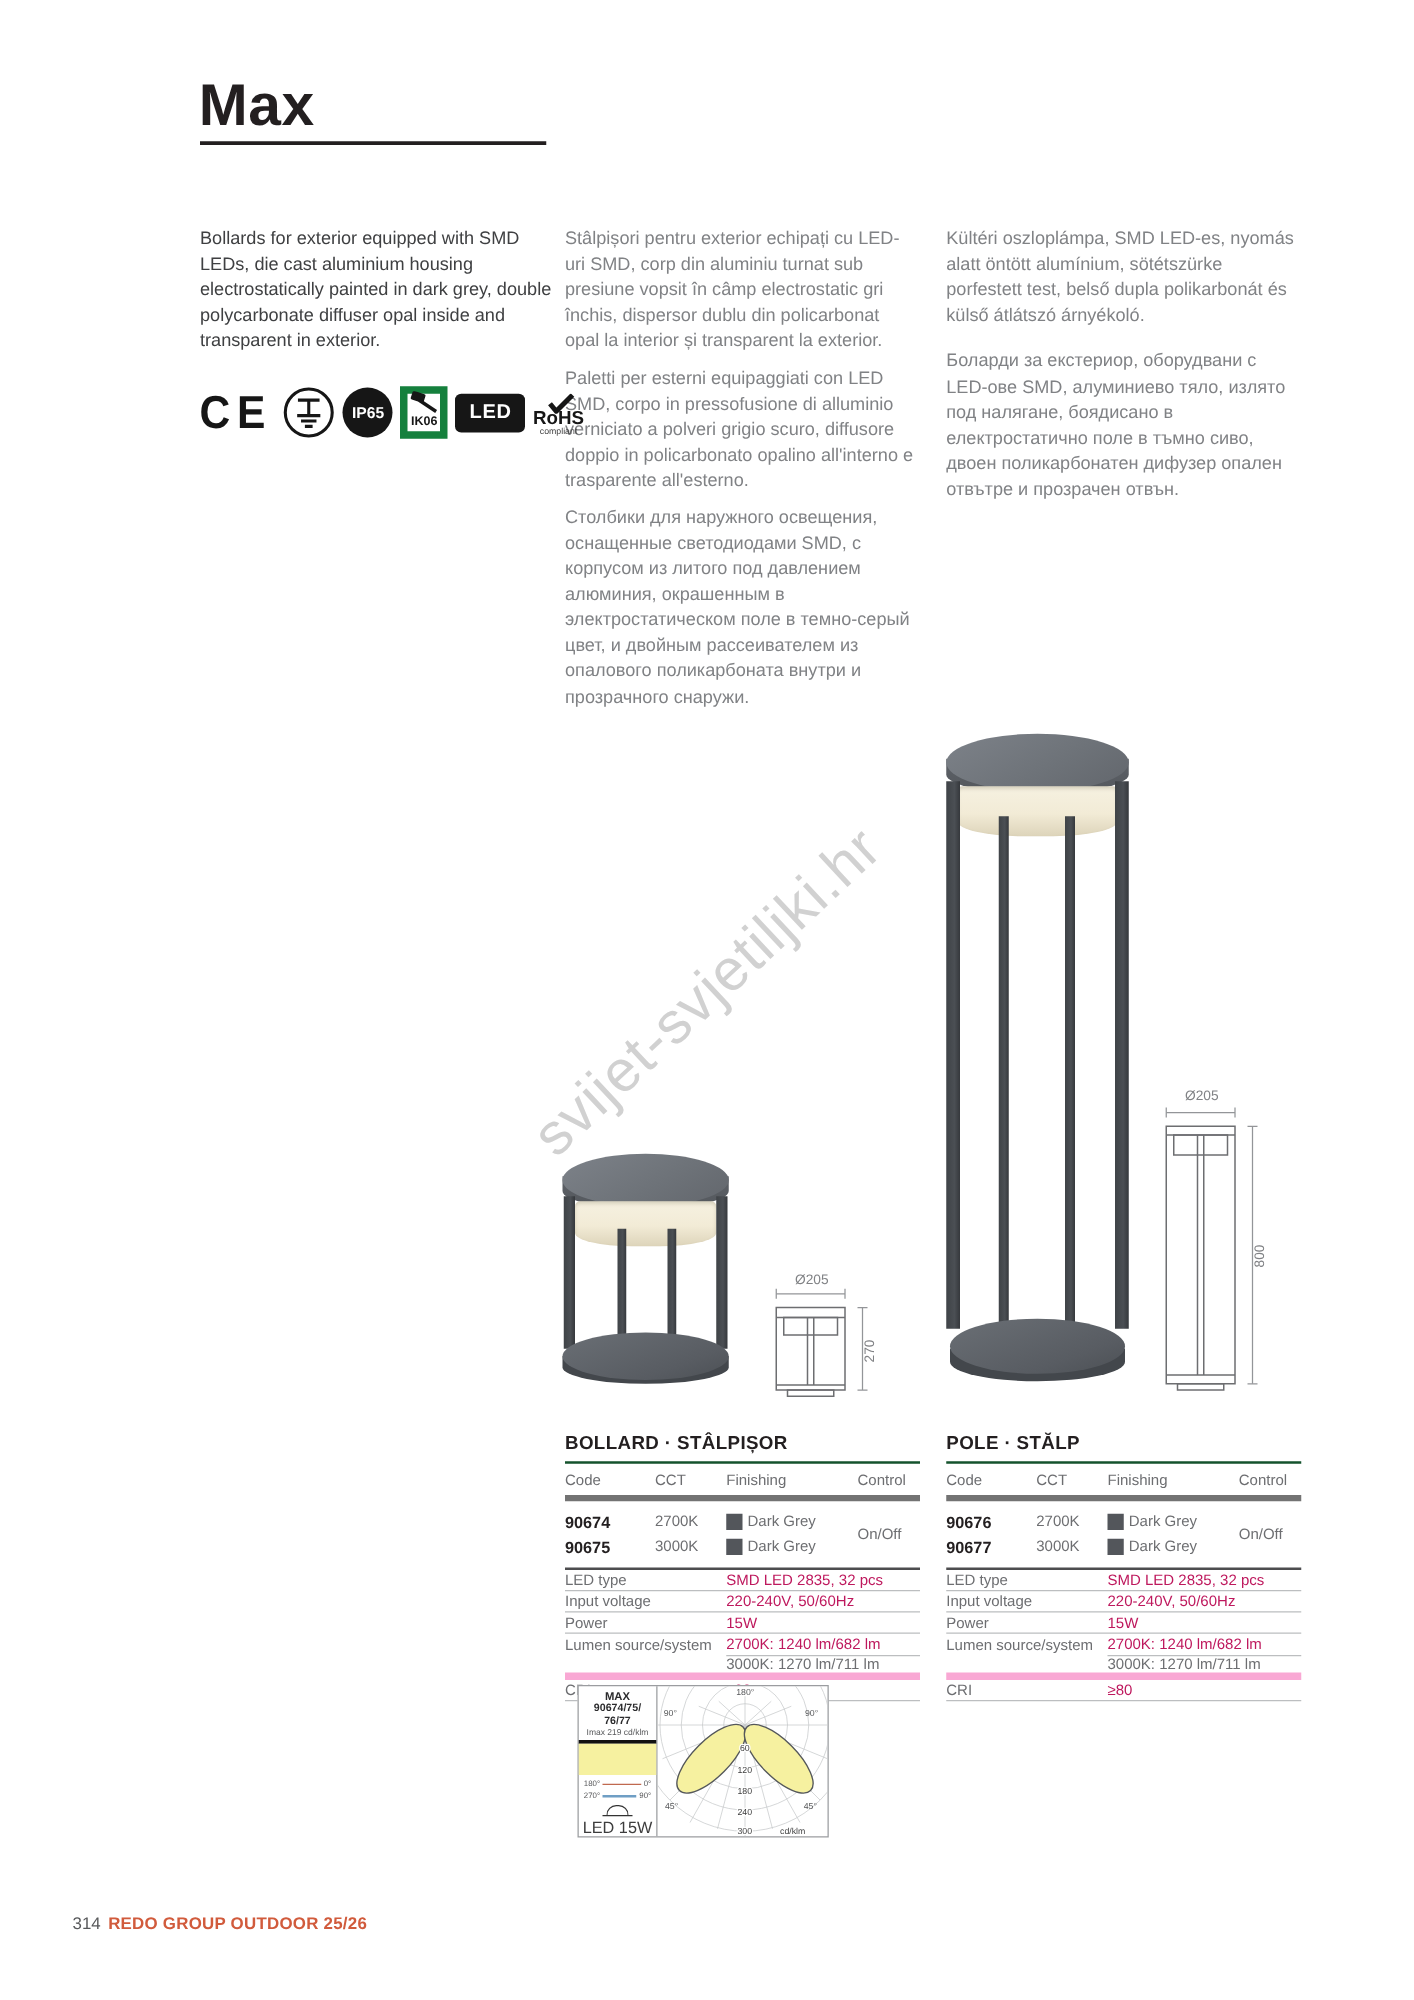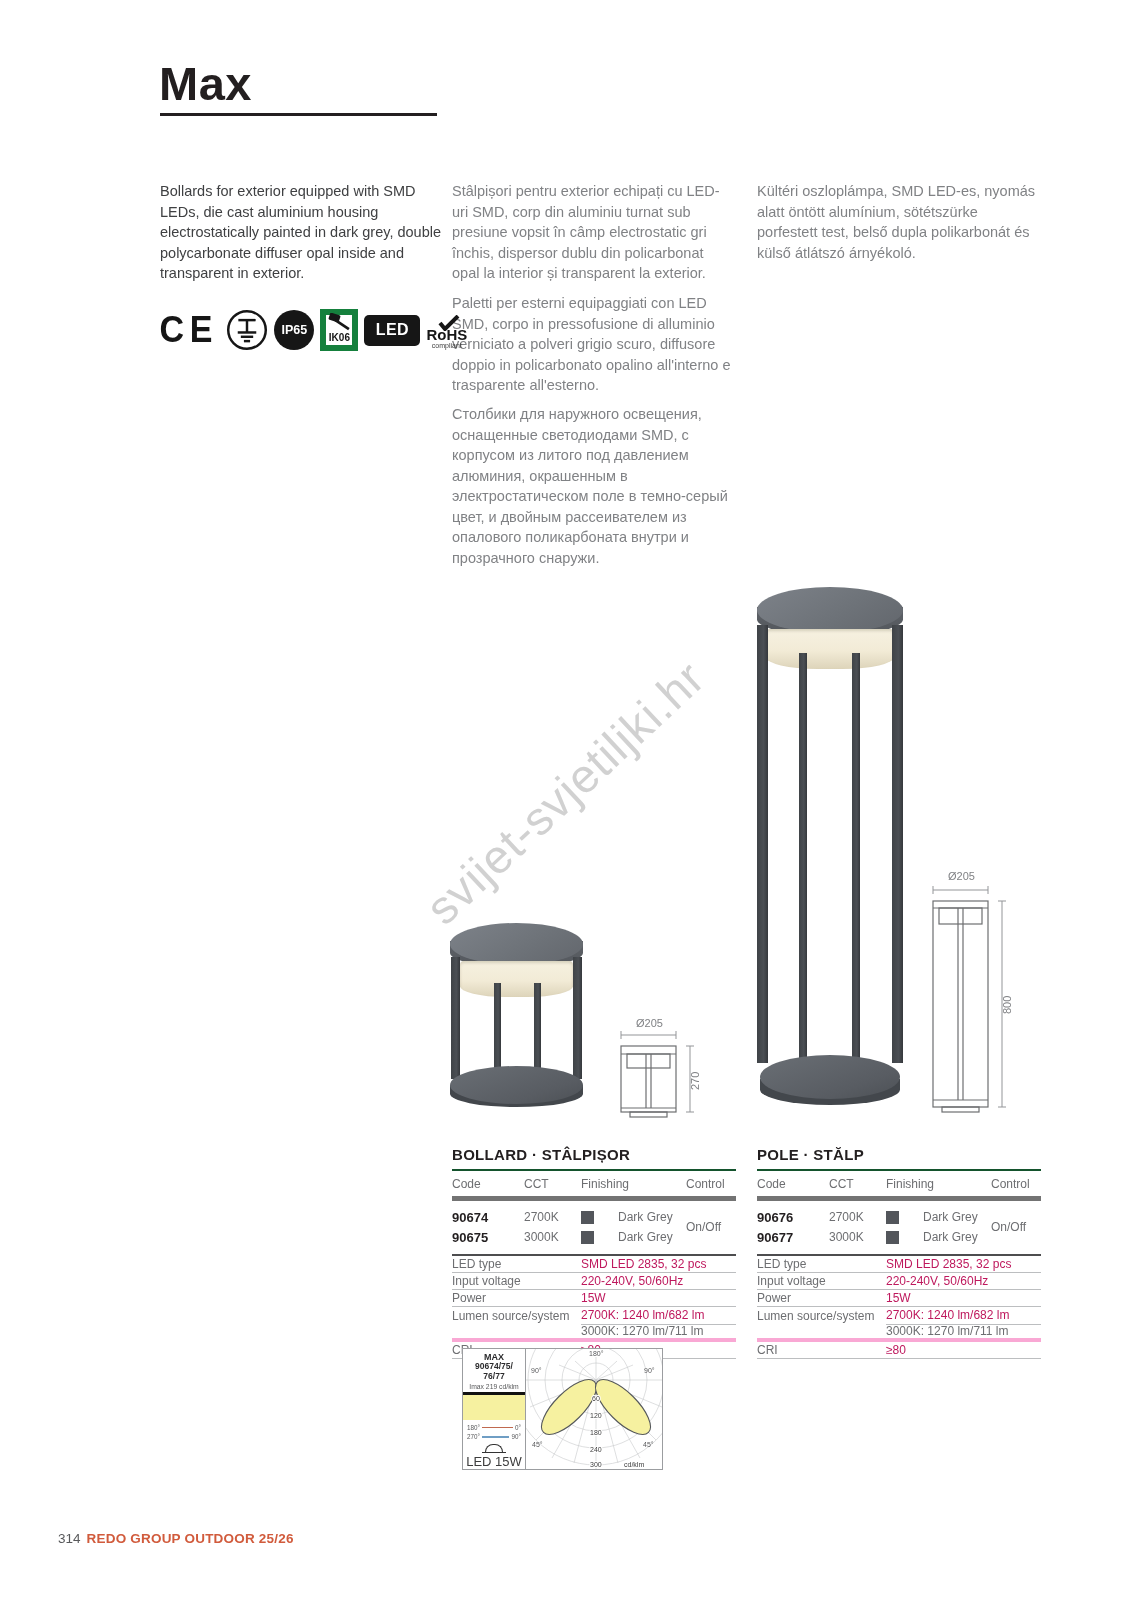--- a/index.html
+++ b/index.html
@@ -63,27 +63,27 @@
 
   
   .spec-table { position:absolute; top:1146px; width:284px; font-size:12px; color:#6d6e71; }
   .tbl-bollard { left:452px; }
   .tbl-pole { left:757px; }
   .t-title { font-size:15px; font-weight:700; color:#231f20; letter-spacing:0.3px; padding-bottom:6px; border-bottom:2px solid #14532d; }
   .t-head { display:grid; grid-template-columns:72px 57px 105px 1fr; padding:6px 0 5px 0; border-bottom:5px solid #737373; color:#6d6e71; }
   .t-data { display:grid; grid-template-columns:72px 57px 105px 1fr; grid-template-rows:20px 20px; align-items:center; padding:6px 0 7px 0; border-bottom:2px solid #4d4d4f; }
   .t-code { font-size:13px; font-weight:700; color:#231f20; }
   .t-cct { color:#6d6e71; }
-  .t-fin { display:flex; align-items:center; gap:24px; color:#6d6e71; }
+  .t-fin { display:flex; align-items:center; gap:4px; color:#6d6e71; }
   .swatch { width:13px; height:13px; background:#53565b; flex:0 0 auto; }
   .t-control { grid-column:4; grid-row:1 / 3; color:#6d6e71; align-self:center; }
   .s-row { position:relative; min-height:17px; display:flex; align-items:center; border-bottom:1px solid #bcbec0; }
   .s-row .lbl { width:129px; flex:0 0 auto; color:#6d6e71; }
   .s-row .val { font-weight:400; color:#be185d; }
-  .s-sub { position:relative; min-height:17px; display:flex; align-items:center; border-bottom:4px solid #f9a8d4; }
+  .s-sub { position:relative; min-height:17px; display:flex; align-items:center; border-bottom:6px solid #f9a8d4; }
   .s-sub .spacer { width:129px; flex:0 0 auto; }
   .s-partial { border-bottom:none; }
   .s-partial .val { display:inline-block; border-bottom:1px solid #bcbec0; padding-bottom:2px; margin-bottom:-2px; min-width:155px; }
 
   
   .photo { position:absolute; left:462px; top:1348px; width:201px; height:122px; border:1px solid #9b9da0; display:flex; z-index:2; background:#fff; }
   .photo-left { width:63px; border-right:1px solid #9b9da0; display:flex; flex-direction:column; align-items:center; font-size:7px; color:#555; }
   .ph-model { font-size:9px; font-weight:700; color:#2b2b2d; margin-top:3px; line-height:1.15; }
   .ph-codes { font-size:8.5px; font-weight:700; color:#2b2b2d; line-height:1.15; text-align:center; }
   .ph-imax { font-size:6.8px; color:#58595b; margin-top:1px; white-space:nowrap; }
@@ -112,20 +112,21 @@
 <div class="page">
 
   <div class="title">Max</div>
   <div class="title-rule"></div>
 
   <div class="para dark p-en">Bollards for exterior equipped with SMD LEDs, die cast aluminium housing electrostatically painted in dark grey, double polycarbonate diffuser opal inside and transparent in exterior.</div>
   <div class="para p-ro">Stâlpișori pentru exterior echipați cu LED-uri SMD, corp din aluminiu turnat sub presiune vopsit în câmp electrostatic gri închis, dispersor dublu din policarbonat opal la interior și transparent la exterior.</div>
   <div class="para p-it">Paletti per esterni equipaggiati con LED SMD, corpo in pressofusione di alluminio verniciato a polveri grigio scuro, diffusore doppio in policarbonato opalino all'interno e trasparente all'esterno.</div>
   <div class="para p-ru">Столбики для наружного освещения, оснащенные светодиодами SMD, с корпусом из литого под давлением алюминия, окрашенным в электростатическом поле в темно-серый цвет, и двойным рассеивателем из опалового поликарбоната внутри и прозрачного снаружи.</div>
   <div class="para p-hu">Kültéri oszloplámpa, SMD LED-es, nyomás alatt öntött alumínium, sötétszürke porfestett test, belső dupla polikarbonát és külső átlátszó árnyékoló.</div>
+  <div class="para p-bg">Боларди за екстериор, оборудвани с LED-ове SMD, алуминиево тяло, излято под налягане, боядисано в електростатично поле в тъмно сиво, двоен поликарбонатен дифузер опален отвътре и прозрачен отвън.</div>
 
   <div class="certs">
     <div class="ce">CE</div>
     <svg width="42" height="42" viewBox="0 0 34 34">
       <circle cx="17" cy="17" r="15.2" fill="none" stroke="#161616" stroke-width="2"></circle>
       <line x1="10" y1="9" x2="24" y2="9" stroke="#161616" stroke-width="2"></line>
       <line x1="17" y1="9" x2="17" y2="19" stroke="#161616" stroke-width="2"></line>
       <line x1="9.5" y1="19" x2="24.5" y2="19" stroke="#161616" stroke-width="2"></line>
       <line x1="12" y1="22.5" x2="22" y2="22.5" stroke="#161616" stroke-width="2"></line>
       <line x1="14.5" y1="26" x2="19.5" y2="26" stroke="#161616" stroke-width="2"></line>

